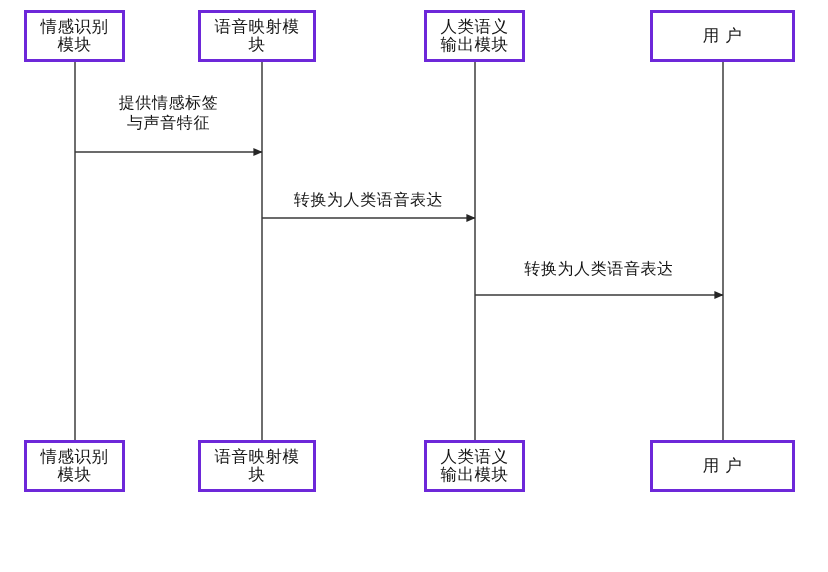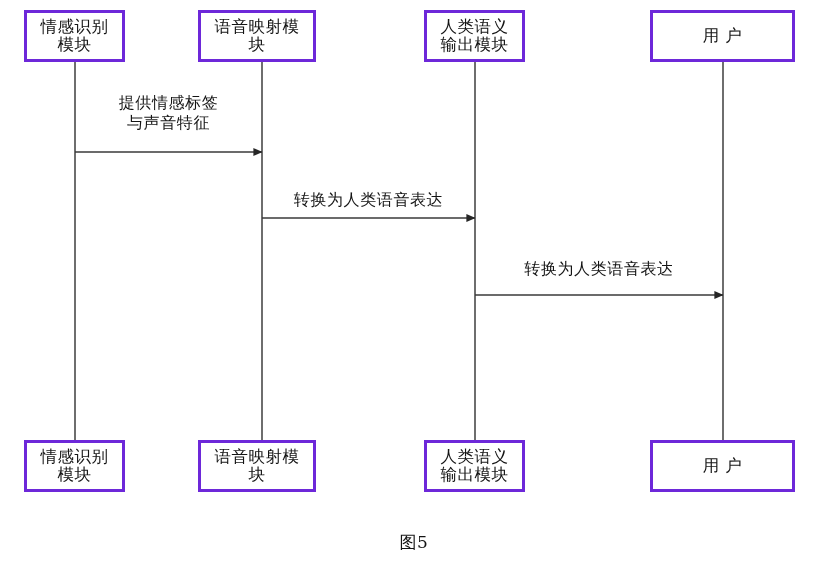--- a/index.html
+++ b/index.html
@@ -107,14 +107,13 @@
 输出模块</div>
       <div class="participant-box" style="left: 650px; width: 145px; top: 440px; height: 52px;">用 户</div>
     </div>
   <div id="msg-labels">
       <div class="msg-label" style="left: 168.5px; top: 93px;">提供情感标签
 与声音特征</div>
       <div class="msg-label" style="left: 368.5px; top: 190px;">转换为人类语音表达</div>
       <div class="msg-label" style="left: 599px; top: 259px;">转换为人类语音表达</div>
     </div>
 
-  <div class="figure-caption" style="top: 531px;">图5</div>
 </div>
 
 </body></html>

